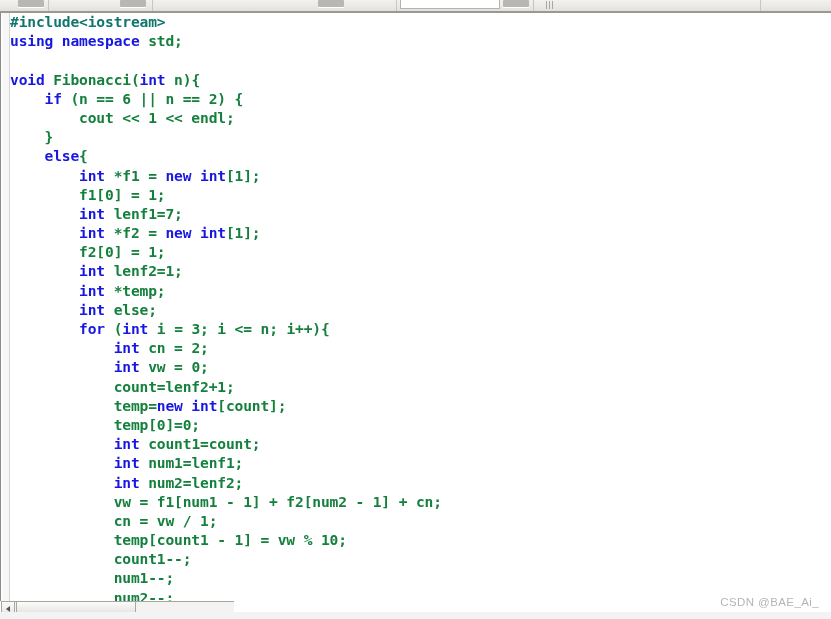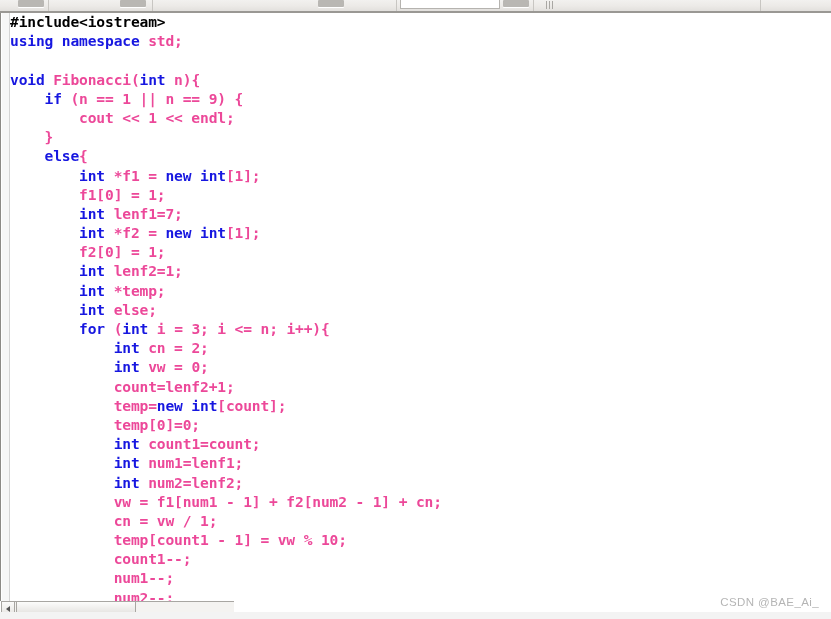--- a/index.html
+++ b/index.html
@@ -115,22 +115,22 @@
     height: 19.2px;
     line-height: 19.2px;
     font-family: "DejaVu Sans Mono", monospace;
     font-size: 14.6px;
     font-weight: bold;
     color: #000000;
     white-space: pre;
     letter-spacing: -0.15px;
   }
   .code-line .kw  { color: #1717e0; text-align: center; }
-  .code-line .pp  { color: #000000; }
-  .code-line .pl  { color: #ec4899; }
+  .code-line .pp  { color: #0f766e; }
+  .code-line .pl  { color: #15803d; }
 
   
   .hscroll {
     position: absolute;
     left: 0; top: 601px;
     width: 831px;
     height: 14px;
     background: #ffffff;
   }
   .hscroll-track {
@@ -219,21 +219,21 @@
   <div class="editor-frame">
     <div class="gutter"></div>
     <div class="gutter-line"></div>
 
     <div class="code-canvas">
       <div class="code-lines" id="code-lines">
           <div class="code-line"><span class="pp">#include</span><span class="pp">&lt;iostream&gt;</span></div>
           <div class="code-line"><span class="kw">using namespace </span><span class="pl">std;</span></div>
           <div class="code-line">&nbsp;</div>
           <div class="code-line"><span class="kw">void</span><span class="pl"> Fibonacci(</span><span class="kw">int</span><span class="pl"> n){</span></div>
-          <div class="code-line"><span class="pl">    </span><span class="kw">if</span><span class="pl"> (n == 1 || n == 9) {</span></div>
+          <div class="code-line"><span class="pl">    </span><span class="kw">if</span><span class="pl"> (n == 6 || n == 2) {</span></div>
           <div class="code-line"><span class="pl">        cout &lt;&lt; 1 &lt;&lt; endl;</span></div>
           <div class="code-line"><span class="pl">    }</span></div>
           <div class="code-line"><span class="pl">    </span><span class="kw">else</span><span class="pl">{</span></div>
           <div class="code-line"><span class="pl">        </span><span class="kw">int</span><span class="pl"> *f1 = </span><span class="kw">new int</span><span class="pl">[1];</span></div>
           <div class="code-line"><span class="pl">        f1[0] = 1;</span></div>
           <div class="code-line"><span class="pl">        </span><span class="kw">int</span><span class="pl"> lenf1=7;</span></div>
           <div class="code-line"><span class="pl">        </span><span class="kw">int</span><span class="pl"> *f2 = </span><span class="kw">new int</span><span class="pl">[1];</span></div>
           <div class="code-line"><span class="pl">        f2[0] = 1;</span></div>
           <div class="code-line"><span class="pl">        </span><span class="kw">int</span><span class="pl"> lenf2=1;</span></div>
           <div class="code-line"><span class="pl">        </span><span class="kw">int</span><span class="pl"> *temp;</span></div>

